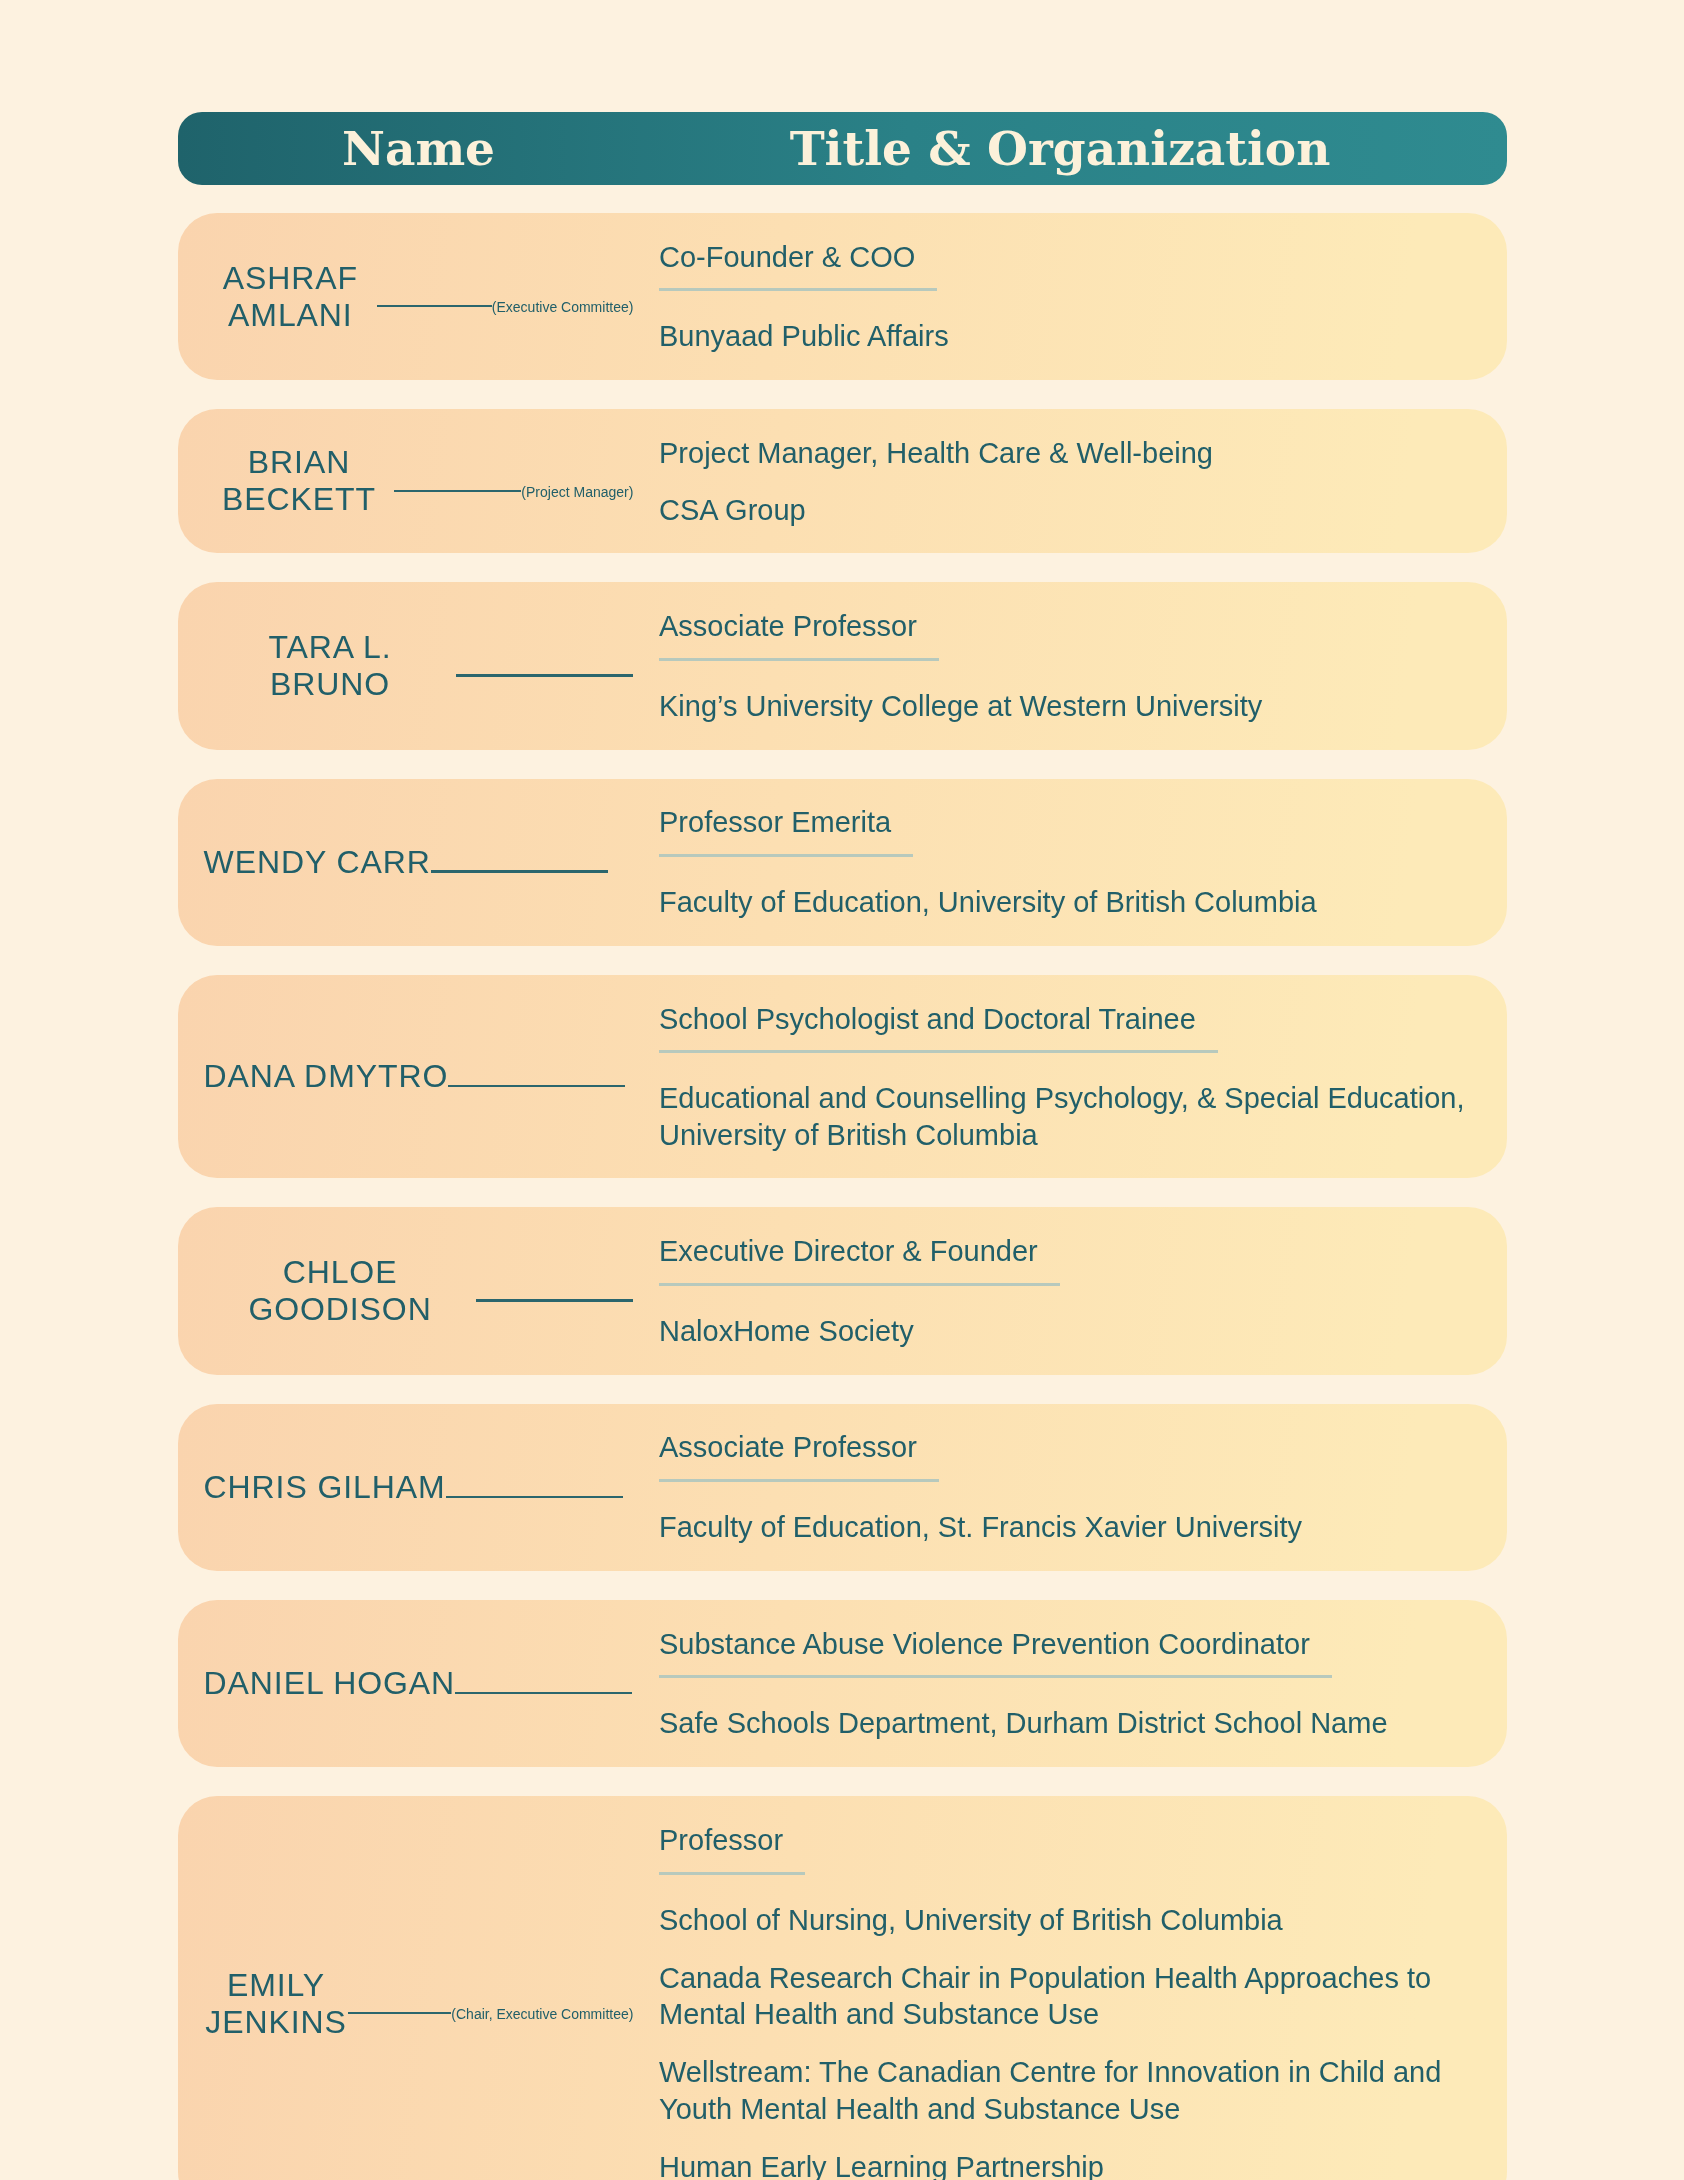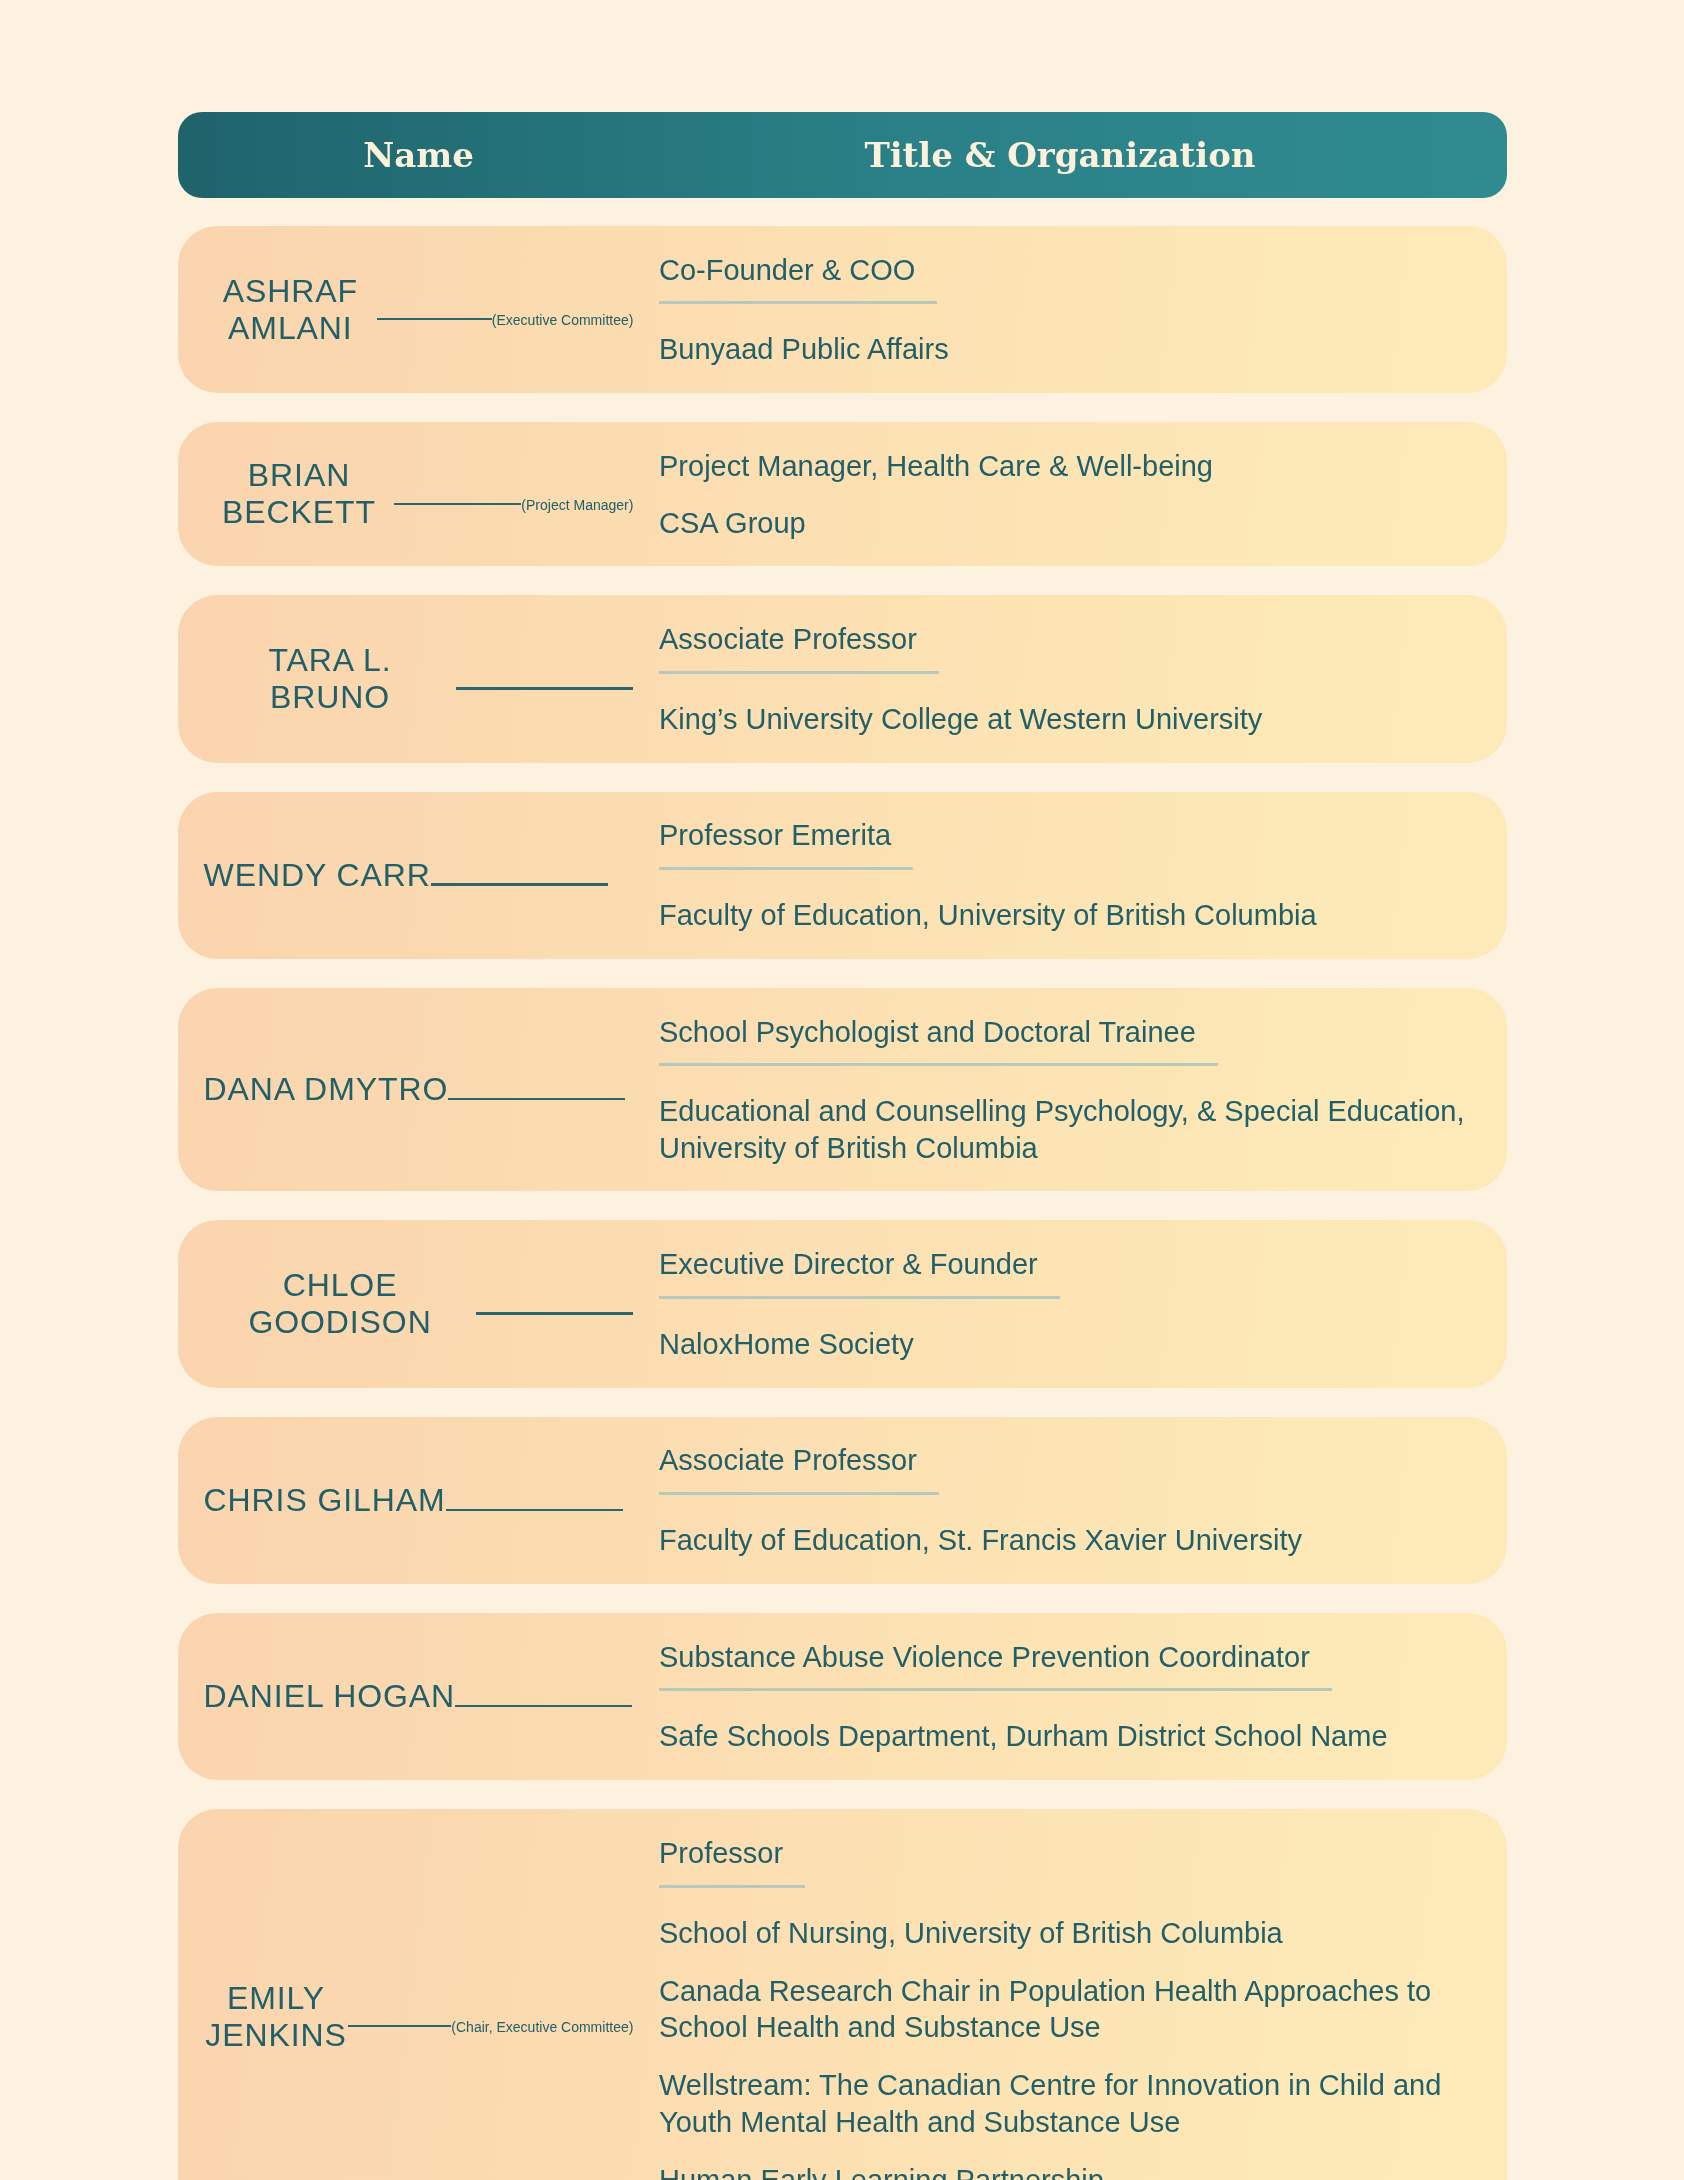--- a/index.html
+++ b/index.html
@@ -13,27 +13,27 @@
   }
   .wrap {
     width: 1329px;
     margin: 0 auto;
     padding-top: 112px;
   }
   .table-header {
     display: grid;
     grid-template-columns: 481px 1fr;
     align-items: center;
-    height: 86px;
+    height: 73px;
     border-radius: 24px;
     background: linear-gradient(90deg, #1f636b 0%, #2a8187 55%, #2f8b90 100%);
     color: #fcf1da;
     font-family: "DejaVu Serif", serif;
     font-weight: bold;
-    font-size: 34px;
+    font-size: 47px;
     margin-bottom: 28px;
   }
   .th-name { text-align: center; }
   .th-title { text-align: center; padding-right: 46px; }
   .card {
     display: grid;
     grid-template-columns: 481px 1fr;
     align-items: center;
     background: linear-gradient(97deg, #fad4ae 0%, #fcdfb2 45%, #fdeab8 92%);
     border-radius: 39px;
@@ -224,21 +224,21 @@
       <div class="member-name">EMILY JENKINS</div>
       <div class="name-rule"></div>
       <div class="member-note">(Chair, Executive Committee)</div>
     </div>
     <div class="title-cell">
       <div class="title-line">
         <span class="title-text">Professor</span>
       </div>
       <div class="orgs">
             <div class="org">School of Nursing, University of British Columbia</div>
-            <div class="org">Canada Research Chair in Population Health Approaches to School Health and Substance Use</div>
+            <div class="org">Canada Research Chair in Population Health Approaches to Mental Health and Substance Use</div>
             <div class="org">Wellstream: The Canadian Centre for Innovation in Child and Youth Mental Health and Substance Use</div>
             <div class="org">Human Early Learning Partnership</div>
           </div>
     </div>
   </div>
 </div>
 </div>
 
 
 </body></html>

